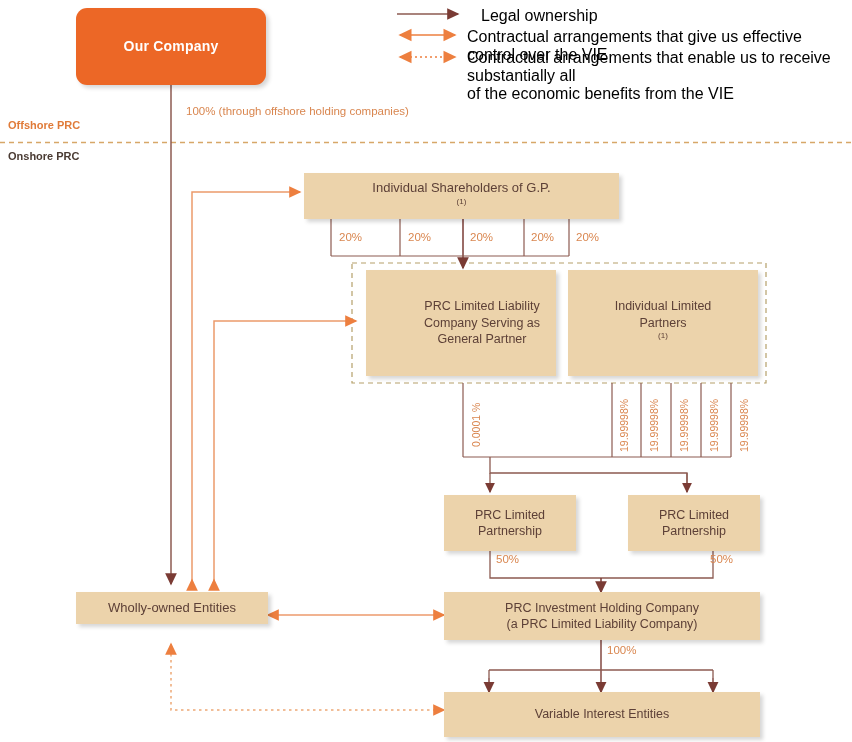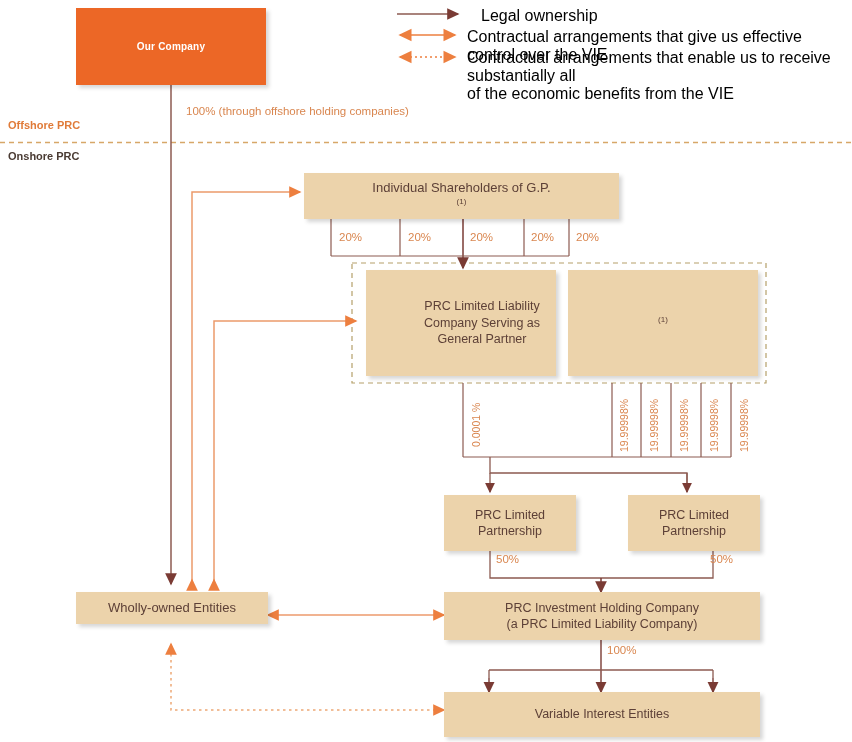--- a/index.html
+++ b/index.html
@@ -3,21 +3,21 @@
 <meta charset="utf-8">
 <style>
   html,body{margin:0;padding:0;background:#ffffff;}
   body{width:852px;height:742px;font-family:"Liberation Sans",sans-serif;}
   #stage{position:relative;width:852px;height:742px;overflow:hidden;background:#fff;}
   svg#wires{position:absolute;left:0;top:0;width:852px;height:742px;pointer-events:none;}
 
   .box{position:absolute;box-sizing:border-box;display:flex;align-items:center;justify-content:center;
        text-align:center;box-shadow:3px 3px 4px rgba(0,0,0,0.16);}
   .tan{background:#ecd3ab;color:#5d4037;}
-  .orange{background:#ec6726;color:#ffffff;font-weight:bold;font-size:10px;letter-spacing:.2px;}
+  .orange{background:#ec6726;color:#ffffff;font-weight:bold;font-size:14px;letter-spacing:.2px;border-radius:11px;}
   .box span{display:block;line-height:1.32;}
 
   .zone-label{position:absolute;font-weight:bold;font-size:11px;}
   .zone-off{color:#e07b39;}
   .zone-on{color:#4a3b33;}
 
   .wlabel{position:absolute;font-size:11.5px;color:#d9864f;white-space:nowrap;}
   .vlabel{position:absolute;font-size:10.5px;color:#d9864f;white-space:nowrap;
           transform-origin:0 0;transform:rotate(-90deg);}
   .legend-txt{position:absolute;white-space:pre-line;}
@@ -136,21 +136,21 @@
 
   <div class="box tan" style="left:304px;top:173px;width:315px;height:46px;font-size:13px;">
     <span><span>Individual Shareholders of G.P.</span><sup style="font-size:8px;">(1)</sup></span>
   </div>
 
   <div class="box tan" style="left:366px;top:270px;width:190px;height:106px;font-size:12.5px;padding-left:42px;">
     <span class="ml">PRC Limited Liability<br>Company Serving as<br>General Partner</span>
   </div>
 
   <div class="box tan" style="left:568px;top:270px;width:190px;height:106px;font-size:12.5px;">
-    <span class="ml"><sup style="font-size:8px;">(1)</sup></span>
+    <span class="ml"><span>Individual Limited<br>Partners</span><sup style="font-size:8px;">(1)</sup></span>
   </div>
 
   <div class="box tan" style="left:444px;top:495px;width:132px;height:56px;font-size:12.5px;">
     <span class="ml">PRC Limited<br>Partnership</span>
   </div>
 
   <div class="box tan" style="left:628px;top:495px;width:132px;height:56px;font-size:12.5px;">
     <span class="ml">PRC Limited<br>Partnership</span>
   </div>
 

